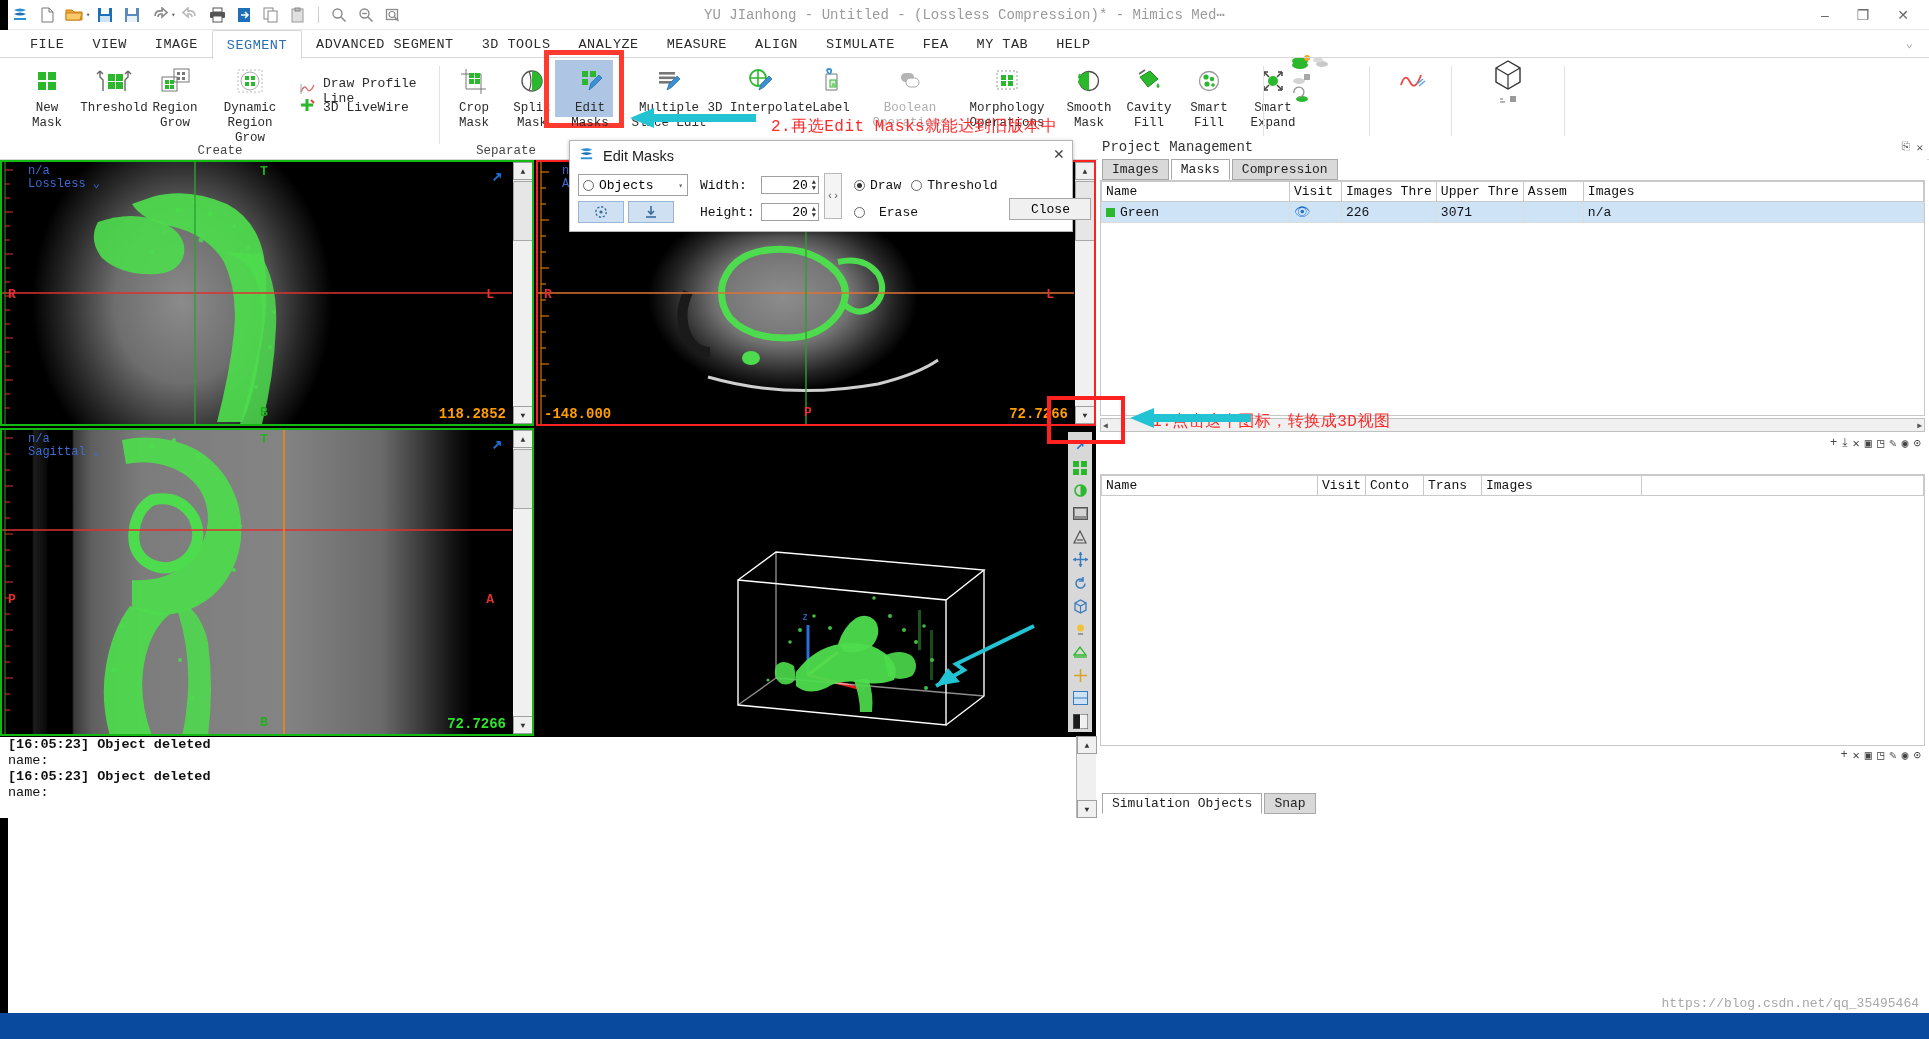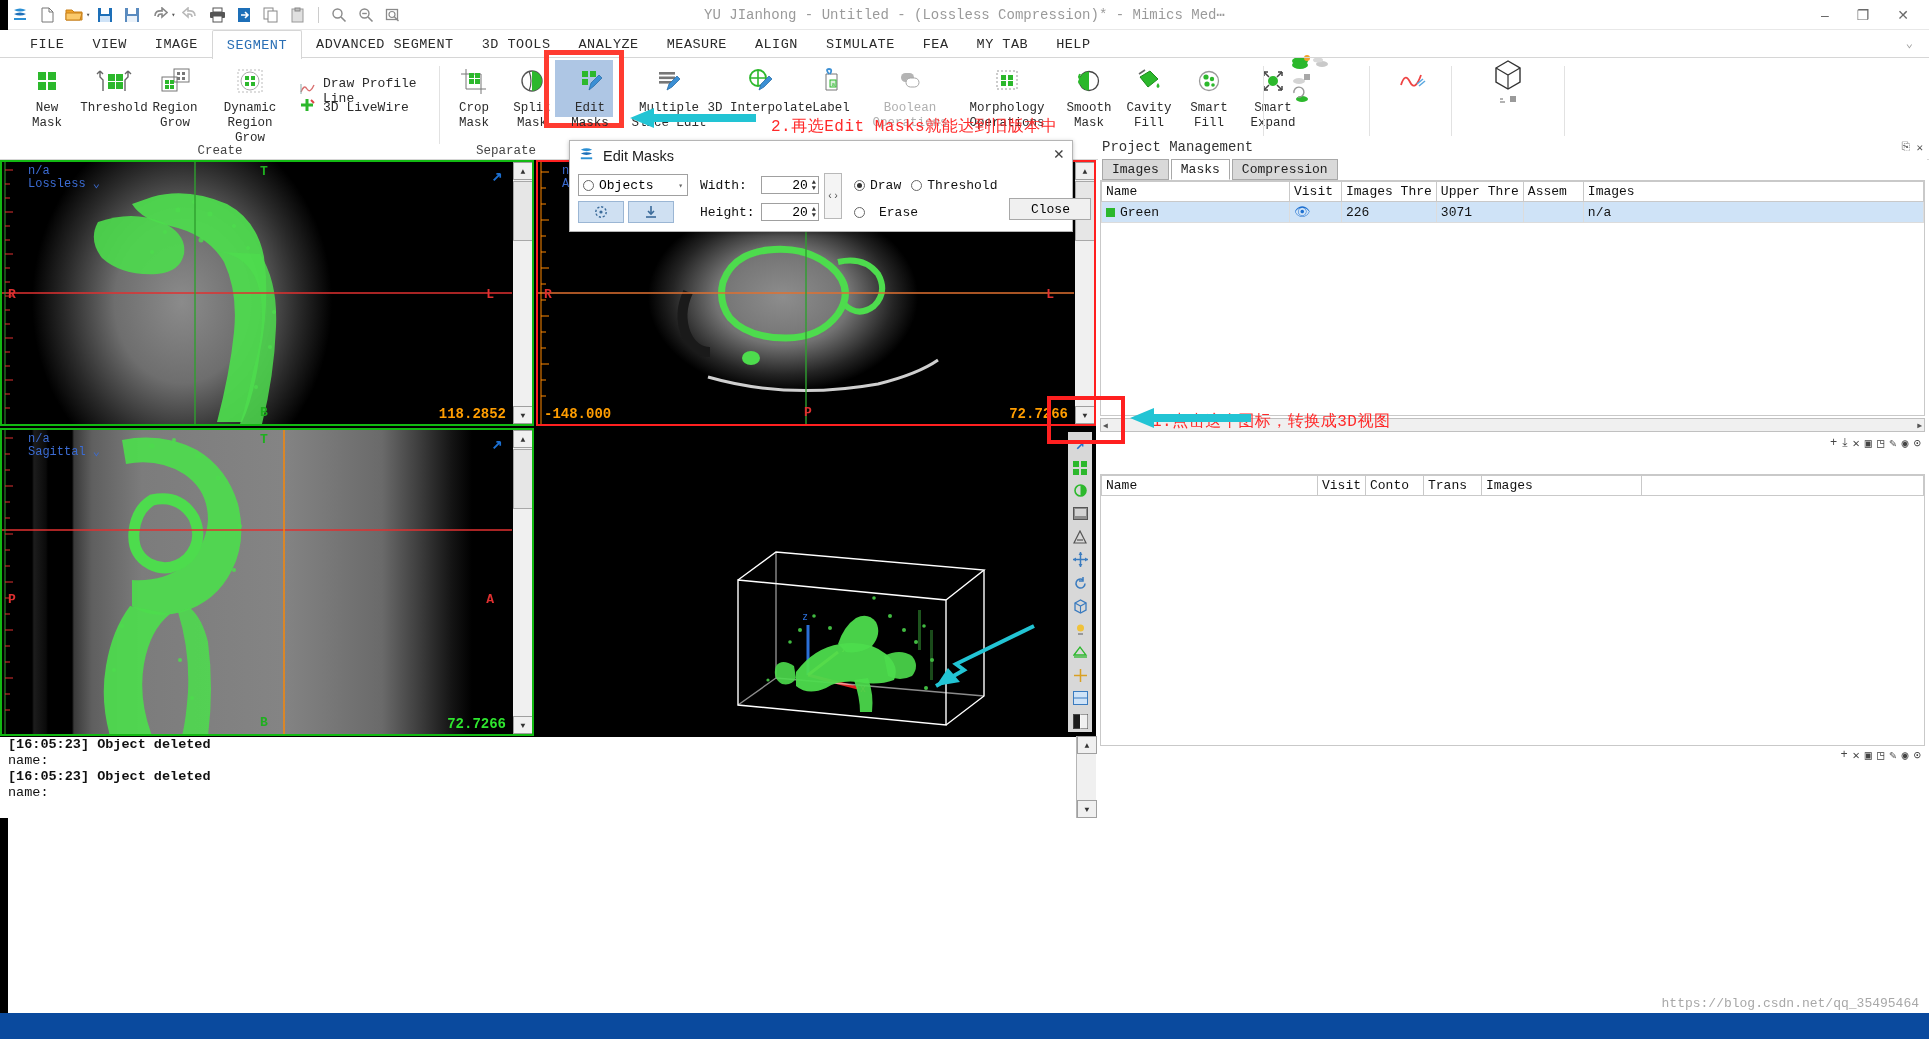--- a/index.html
+++ b/index.html
@@ -1062,20 +1062,26 @@
       <span>+</span>
       <span>✕</span>
       <span>▣</span>
       <span>◳</span>
       <span>✎</span>
       <span>◉</span>
       <span>⊙</span>
     </div>
   </div>
 
+  <div class="rpanel" style="top:792px;width:829px;height:24px;">
+    <div class="tabstrip">
+      <div class="tab active">Simulation Objects</div>
+      <div class="tab">Snap</div>
+    </div>
+  </div>
 
   <div class="dlg">
     <div class="dlg-title">
       <span>
         <svg width="17" height="17" viewBox="0 0 18 18">
             <path d="M3 4 Q9 1 15 4 Q9 7 3 4Z" fill="#2a8fd4"></path>
             <path d="M3 8 Q9 5 15 8 Q9 11 3 8Z" fill="#1d6fb8"></path>
             <rect x="3" y="12" width="12" height="2" fill="#2a8fd4"></rect>
           </svg>
       </span>

